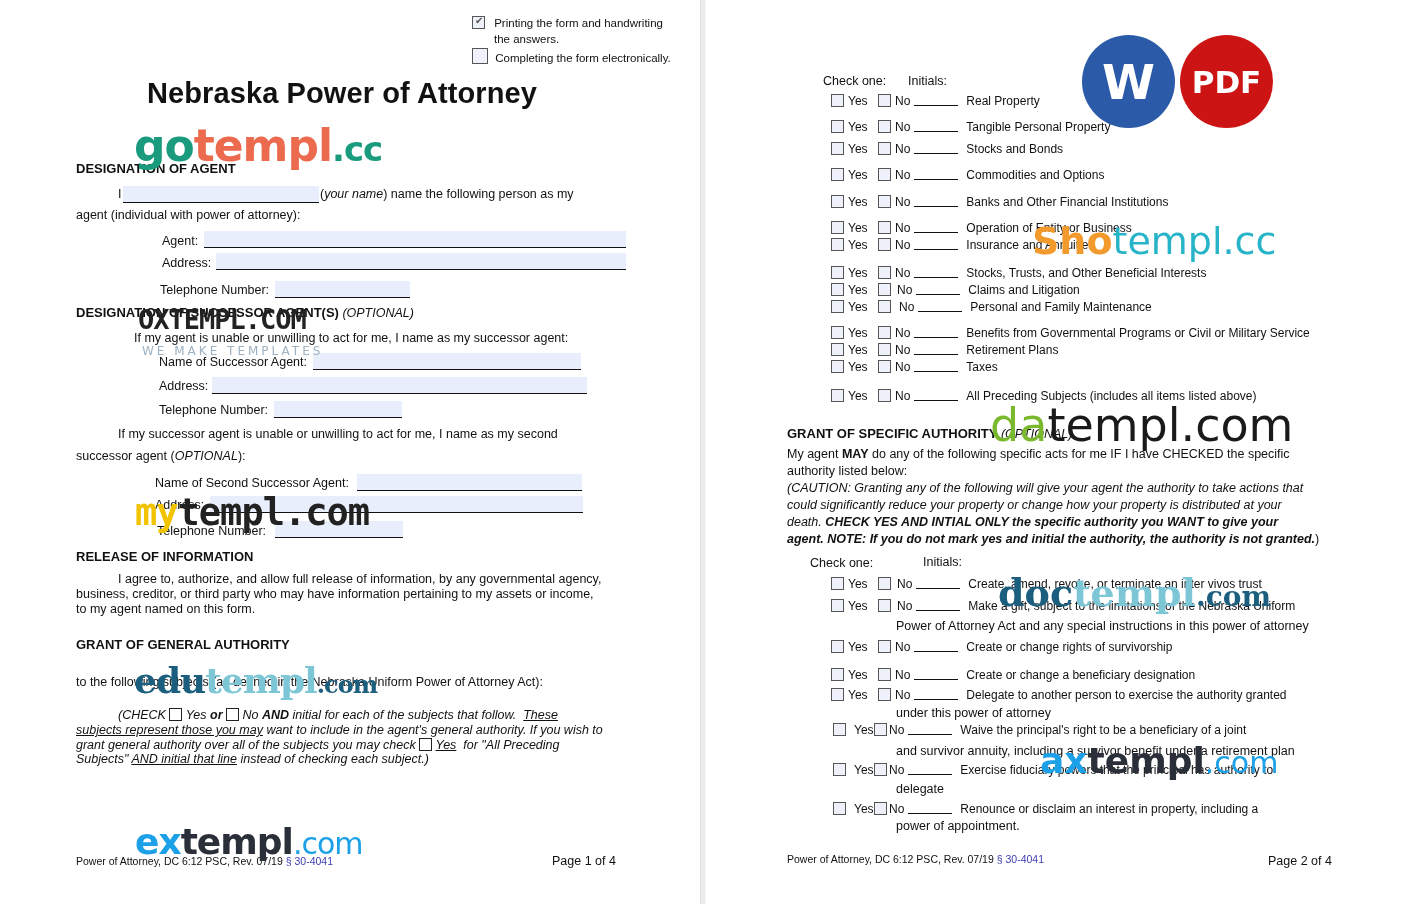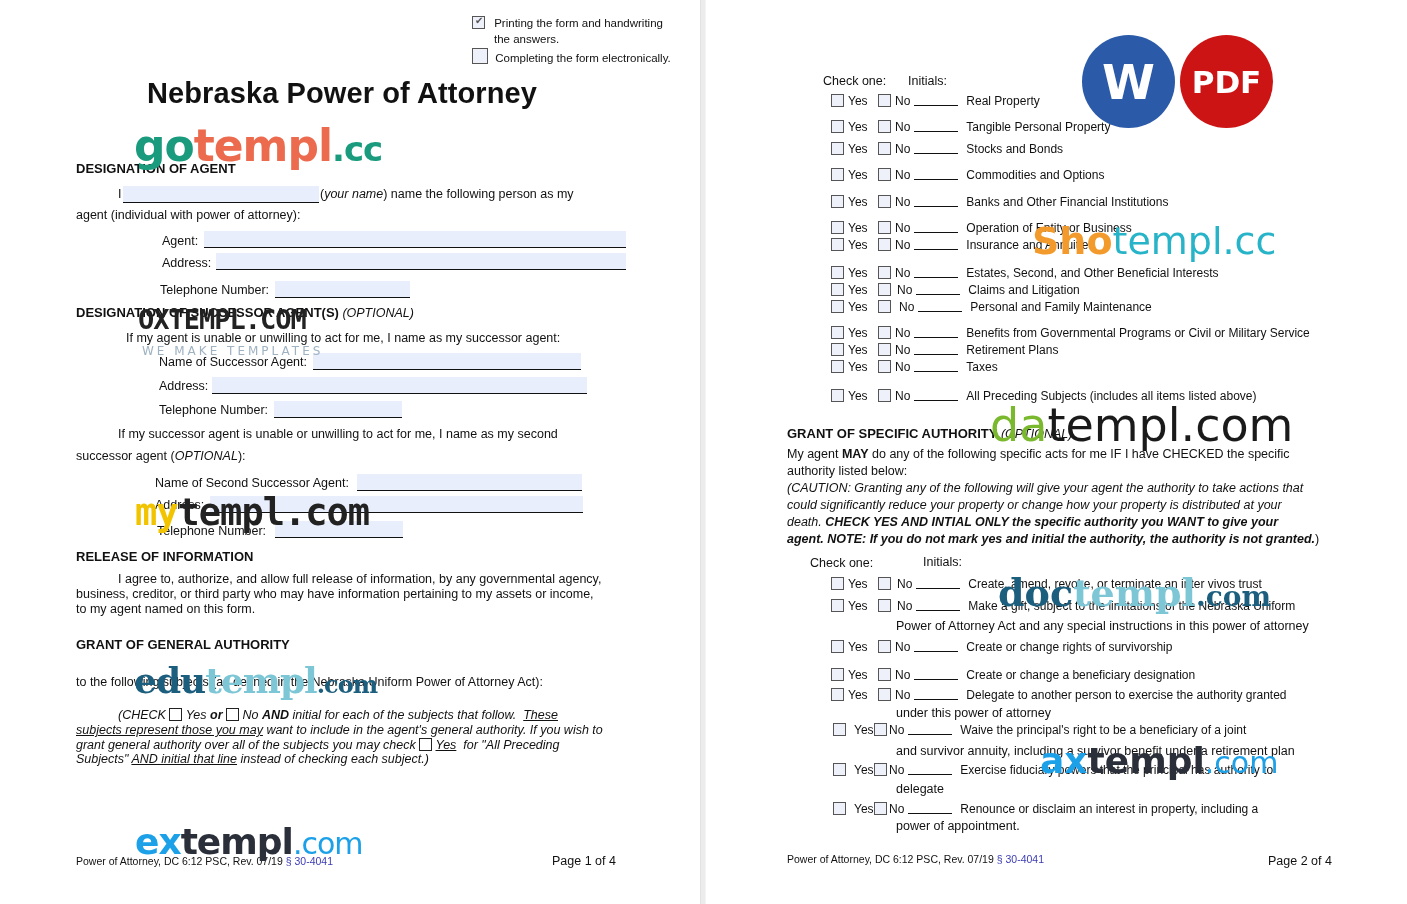--- a/index.html
+++ b/index.html
@@ -66,21 +66,21 @@
   <div class="field" style="left:204px; top:231px; width:422px;"></div>
   <div class="abs" style="left:162px; top:256px;">Address:</div>
   <div class="field" style="left:216px; top:253px; width:410px;"></div>
   <div class="abs" style="left:160px; top:283px;">Telephone Number:</div>
   <div class="field" style="left:275px; top:281px; width:135px;"></div>
 
   <div class="abs" style="left:76px; top:305px;">
     <span class="sec">DESIGNATION OF SUCCESSOR AGENT(S)</span>
     <span class="i">(OPTIONAL)</span>
   </div>
-  <div class="abs" style="left:126px; top:331px;">If my agent is unable or unwilling to act for me, I name as my successor agent:</div>
+  <div class="abs" style="left:134px; top:331px;">If my agent is unable or unwilling to act for me, I name as my successor agent:</div>
   <div class="abs" style="left:159px; top:355px;">Name of Successor Agent:</div>
   <div class="field" style="left:313px; top:353px; width:268px;"></div>
   <div class="abs" style="left:159px; top:379px;">Address:</div>
   <div class="field" style="left:212px; top:377px; width:375px;"></div>
   <div class="abs" style="left:159px; top:403px;">Telephone Number:</div>
   <div class="field" style="left:274px; top:401px; width:128px;"></div>
 
   <div class="abs" style="left:118px; top:427px;">If my successor agent is unable or unwilling to act for me, I name as my second</div>
   <div class="abs" style="left:76px; top:449px;">
     <span>successor agent (</span><span class="i">OPTIONAL</span><span>):</span>
@@ -153,21 +153,21 @@
   <div class="abs" style="left:117px; top:74px;">Check one:</div>
   <div class="abs" style="left:202px; top:74px;">Initials:</div>
 
   <div class="row" style="left:125px; top:94px;"><span class="cb"></span><span class="yes">Yes</span><span class="cb"></span><span>No</span><span class="ini"></span><span>Real Property</span></div>
   <div class="row" style="left:125px; top:120px;"><span class="cb"></span><span class="yes">Yes</span><span class="cb"></span><span>No</span><span class="ini"></span><span>Tangible Personal Property</span></div>
   <div class="row" style="left:125px; top:142px;"><span class="cb"></span><span class="yes">Yes</span><span class="cb"></span><span>No</span><span class="ini"></span><span>Stocks and Bonds</span></div>
   <div class="row" style="left:125px; top:168px;"><span class="cb"></span><span class="yes">Yes</span><span class="cb"></span><span>No</span><span class="ini"></span><span>Commodities and Options</span></div>
   <div class="row" style="left:125px; top:195px;"><span class="cb"></span><span class="yes">Yes</span><span class="cb"></span><span>No</span><span class="ini"></span><span>Banks and Other Financial Institutions</span></div>
   <div class="row" style="left:125px; top:221px;"><span class="cb"></span><span class="yes">Yes</span><span class="cb"></span><span>No</span><span class="ini"></span><span>Operation of Entity or Business</span></div>
   <div class="row" style="left:125px; top:238px;"><span class="cb"></span><span class="yes">Yes</span><span class="cb"></span><span>No</span><span class="ini"></span><span>Insurance and Annuities</span></div>
-  <div class="row" style="left:125px; top:266px;"><span class="cb"></span><span class="yes">Yes</span><span class="cb"></span><span>No</span><span class="ini"></span><span>Estates, Second, and Other Beneficial Interests</span></div>
+  <div class="row" style="left:125px; top:266px;"><span class="cb"></span><span class="yes">Yes</span><span class="cb"></span><span>No</span><span class="ini"></span><span>Stocks, Trusts, and Other Beneficial Interests</span></div>
   <div class="row" style="left:125px; top:283px;"><span class="cb"></span><span class="yes">Yes</span><span class="cb"></span><span style="margin-left:2px;">No</span><span class="ini"></span><span>Claims and Litigation</span></div>
   <div class="row" style="left:125px; top:300px;"><span class="cb"></span><span class="yes">Yes</span><span class="cb"></span><span style="margin-left:4px;">No</span><span class="ini"></span><span>Personal and Family Maintenance</span></div>
   <div class="row" style="left:125px; top:326px;"><span class="cb"></span><span class="yes">Yes</span><span class="cb"></span><span>No</span><span class="ini"></span><span>Benefits from Governmental Programs or Civil or Military Service</span></div>
   <div class="row" style="left:125px; top:343px;"><span class="cb"></span><span class="yes">Yes</span><span class="cb"></span><span>No</span><span class="ini"></span><span>Retirement Plans</span></div>
   <div class="row" style="left:125px; top:360px;"><span class="cb"></span><span class="yes">Yes</span><span class="cb"></span><span>No</span><span class="ini"></span><span>Taxes</span></div>
   <div class="row" style="left:125px; top:389px;"><span class="cb"></span><span class="yes">Yes</span><span class="cb"></span><span>No</span><span class="ini"></span><span>All Preceding Subjects (includes all items listed above)</span></div>
 
   <div class="abs" style="left:81px; top:426px;">
     <span class="sec">GRANT OF SPECIFIC AUTHORITY</span>
     <span class="i">(OPTIONAL)</span>

